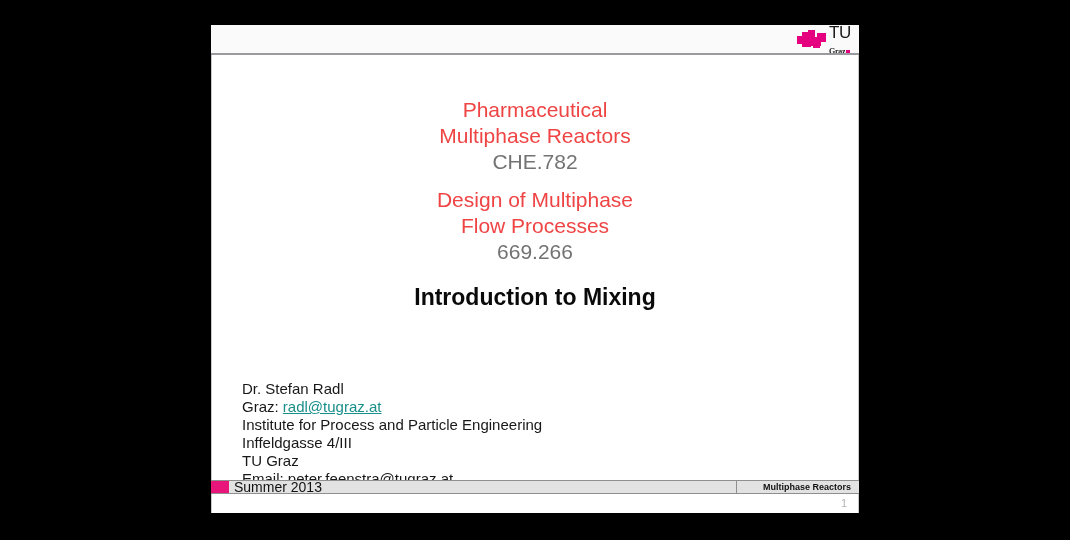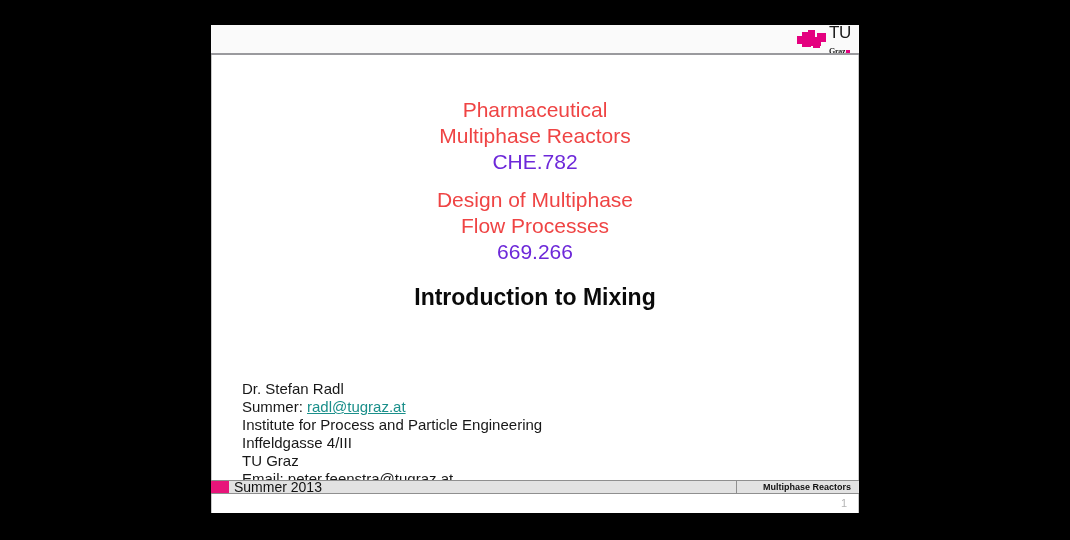--- a/index.html
+++ b/index.html
@@ -142,21 +142,21 @@
   .title-line {
     font-family: "Liberation Sans", sans-serif;
     font-size: 21px;
     color: #ef4444;
     line-height: 26px;
     white-space: nowrap;
   }
   .course-code {
     font-family: "Liberation Sans", sans-serif;
     font-size: 21px;
-    color: #6d28d9;
+    color: #737373;
     line-height: 26px;
     white-space: nowrap;
   }
 
   #block-course1 { position: absolute; left: 0; top: 42px;  width: 648px; }
   #block-course2 { position: absolute; left: 0; top: 132px; width: 648px; }
 
   #lecture-title {
     position: absolute;
     left: 0;
@@ -290,21 +290,21 @@
       <div id="block-course2" class="center-block">
         <div class="title-line">Design of Multiphase</div>
         <div class="title-line">Flow Processes</div>
         <div class="course-code">669.266</div>
       </div>
 
       <div id="lecture-title">Introduction to Mixing</div>
 
       <div id="author-block">
         <div class="author-line">Dr. Stefan Radl</div>
-        <div class="author-line"><span>Summer:</span>&nbsp;<span class="email-link">radl@tugraz.at</span></div>
+        <div class="author-line"><span>Graz:</span>&nbsp;<span class="email-link">radl@tugraz.at</span></div>
         <div class="author-line">Institute for Process and Particle Engineering</div>
         <div class="author-line">Inffeldgasse 4/III</div>
         <div class="author-line">TU Graz</div>
         <div class="author-line">Email: peter.feenstra@tugraz.at</div>
       </div>
 
     </div>
 
     <div id="footer-bar">
       <div id="footer-swatch"></div>

